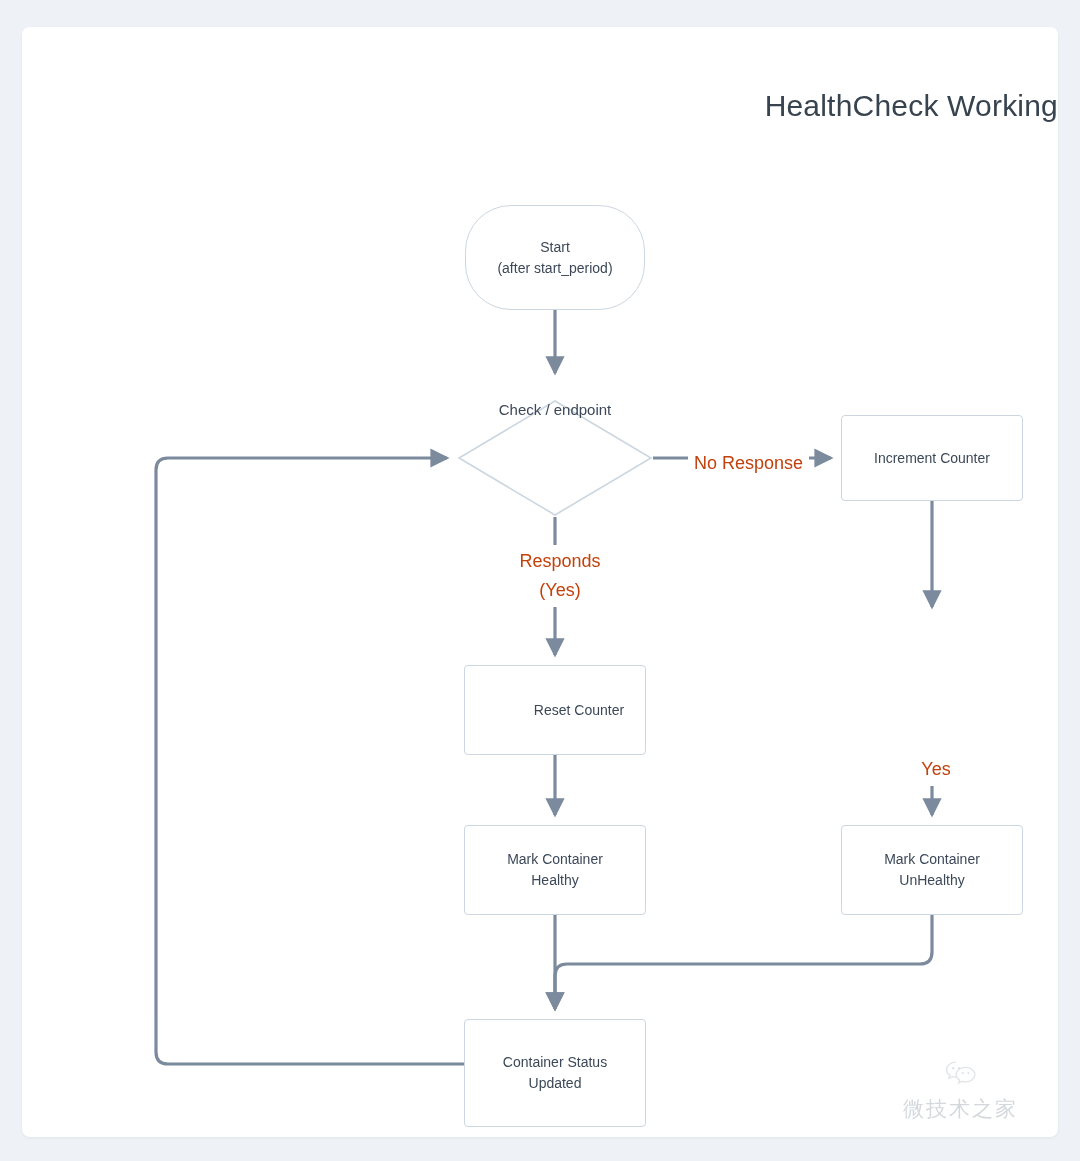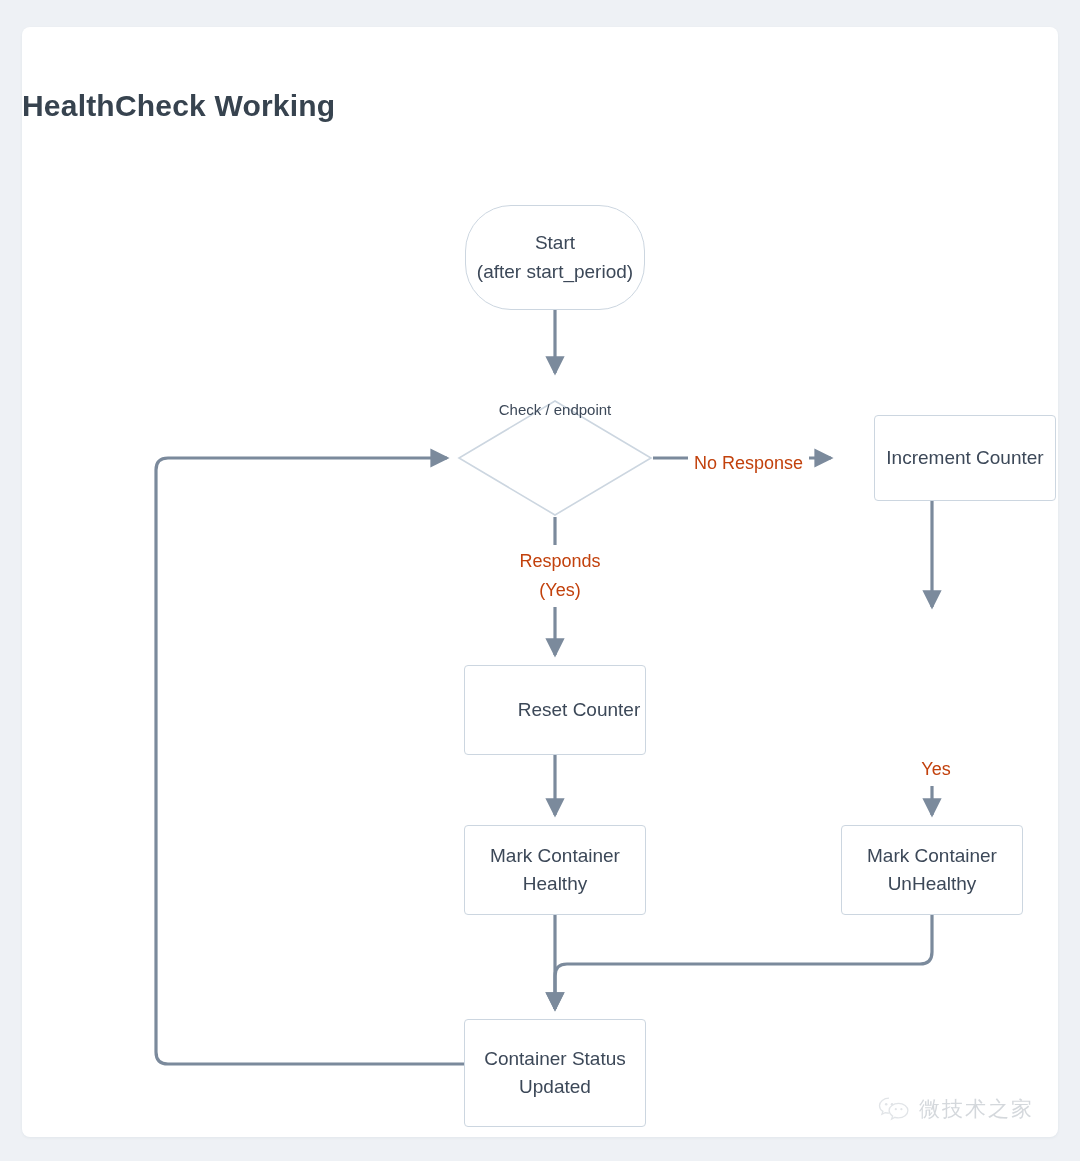--- a/index.html
+++ b/index.html
@@ -22,42 +22,42 @@
     background: #ffffff;
     border-radius: 8px;
     box-shadow: 0 1px 3px rgba(40,60,90,0.06);
     overflow: hidden;
   }
   #title {
     position: absolute;
     left: 0;
     top: 62px;
     width: 1036px;
-    text-align: left;
+    text-align: right;
     font-size: 30px;
-    font-weight: bold;
+    font-weight: normal;
     color: #37434f;
     letter-spacing: 0.2px;
   }
   #canvas {
     position: absolute;
     left: 0;
     top: 0;
     width: 1036px;
     height: 1110px;
   }
   .node {
     position: absolute;
     box-sizing: border-box;
     display: flex;
     align-items: center;
     justify-content: center;
     text-align: center;
     color: #3c4858;
-    font-size: 19px;
+    font-size: 14px;
     line-height: 1.5;
     background: #ffffff;
     border: 1.6px solid #ccd6e0;
   }
   .node.rect { border-radius: 4px; }
   .node.stadium { border-radius: 46px; }
   .diamond-wrap {
     position: absolute;
     display: flex;
     align-items: flex-start;
@@ -82,26 +82,27 @@
     position: absolute;
     color: #c2410c;
     font-size: 18px;
     line-height: 1.6;
     text-align: center;
     background: #ffffff;
     white-space: nowrap;
   }
   #watermark {
     position: absolute;
-    right: 24px;
+    right: 40px;
     bottom: 14px;
     display: flex;
     align-items: center;
     gap: 9px;
     opacity: 0.42;
+    flex-direction: column;
   }
   #watermark .wm-text {
     font-size: 21px;
     color: #9aa3ad;
     letter-spacing: 2px;
     font-family: "DejaVu Sans", sans-serif;
   }
 </style>
 </head>
 <body>
@@ -145,21 +146,21 @@
     </div>
   </div>
 
   <div class="diamond-wrap" style="left:435px; top:372px; width:196px; height:118px;">
     <svg class="diamond-shape" viewBox="0 0 196 118" preserveAspectRatio="none">
       <polygon points="98,2 194,59 98,116 2,59" fill="#ffffff" stroke="#ccd6e0" stroke-width="1.6"></polygon>
     </svg>
     <div class="diamond-label">Check / endpoint</div>
   </div>
 
-  <div class="node rect" style="left:819px; top:388px; width:182px; height:86px;margin-left:33px;">
+  <div class="node rect" style="left:819px; top:388px; width:182px; height:86px;">
     <span>Increment Counter</span>
   </div>
 
 
   <div class="node rect" style="left:442px; top:638px; width:182px; height:90px;padding-left:48px;">
     <span>Reset Counter</span>
   </div>
 
   <div class="node rect" style="left:442px; top:798px; width:182px; height:90px;">
     <div>

